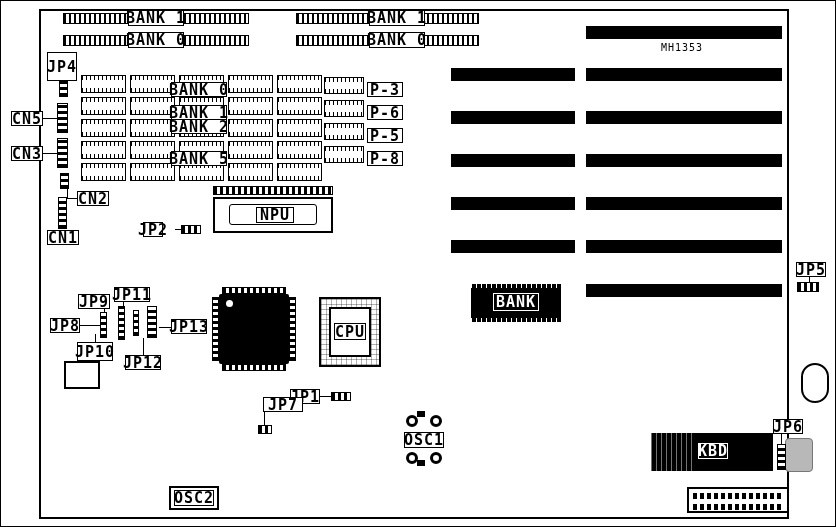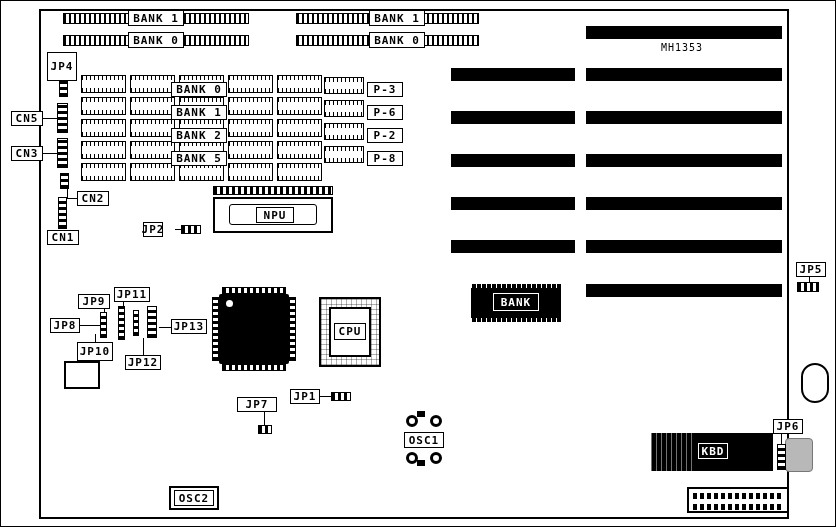--- a/index.html
+++ b/index.html
@@ -1,21 +1,21 @@
 <!DOCTYPE html>
 <html><head>
 <meta charset="utf-8">
 <style>
   * { margin:0; padding:0; box-sizing:border-box; }
   body { background:#fff; font-family:"DejaVu Sans Mono","Liberation Mono",monospace; }
   .stage { position:relative; width:836px; height:527px; background:#fff; overflow:hidden; border:1px solid #000; }
   .abs { position:absolute; }
   .board { border:2px solid #000; background:#fff; z-index:0; }
   .lbl { position:absolute; background:#fff; border:1px solid #000; color:#000;
-         font-size:11px; font-weight:bold; letter-spacing:1px; white-space:nowrap;
+         font-size:15px; font-weight:bold; letter-spacing:1px; white-space:nowrap;
          display:flex; align-items:center; justify-content:center; z-index:5; }
   .lbl.inv { background:transparent; border:1px solid #fff; color:#fff; }
   .plain-text { position:absolute; font-size:10px; letter-spacing:1px; color:#000; z-index:2; }
   .simm { border:1px solid #000; background:repeating-linear-gradient(90deg,#000 0 2px,#fff 2px 5px); z-index:1; }
   .slot { background:#000; z-index:1; }
   .chip { border:1px solid #000; z-index:1;
     background:
       repeating-linear-gradient(90deg,#000 0 1px,transparent 1px 4px) 0 0/100% 4px no-repeat,
       repeating-linear-gradient(90deg,#000 0 1px,transparent 1px 4px) 0 100%/100% 4px no-repeat,
       #fff; }
@@ -63,25 +63,25 @@
   <div class="abs simm" style="left:295px;top:34px;width:183px;height:11px"></div>
   <div class="lbl" style="left:127px;top:9px;width:56px;height:16px">BANK 1</div>
   <div class="lbl" style="left:127px;top:31px;width:56px;height:16px">BANK 0</div>
   <div class="lbl" style="left:368px;top:9px;width:56px;height:16px">BANK 1</div>
   <div class="lbl" style="left:368px;top:31px;width:56px;height:16px">BANK 0</div>
 
   <div class="plain-text" style="left:660px;top:41px">MH1353</div>
 
   <div class="lbl" style="left:170px;top:81px;width:56px;height:15px">BANK 0</div>
   <div class="lbl" style="left:170px;top:104px;width:56px;height:15px">BANK 1</div>
-  <div class="lbl" style="left:170px;top:127px;width:56px;height:15px">BANK 2</div>
+  <div class="lbl" style="left:170px;top:118px;width:56px;height:15px">BANK 2</div>
   <div class="lbl" style="left:170px;top:150px;width:56px;height:15px">BANK 5</div>
   <div class="lbl" style="left:366px;top:81px;width:36px;height:15px">P-3</div>
   <div class="lbl" style="left:366px;top:104px;width:36px;height:15px">P-6</div>
-  <div class="lbl" style="left:366px;top:127px;width:36px;height:15px">P-2</div>
+  <div class="lbl" style="left:366px;top:127px;width:36px;height:15px">P-5</div>
   <div class="lbl" style="left:366px;top:150px;width:36px;height:15px">P-8</div>
 
   <div class="lbl" style="left:46px;top:51px;width:30px;height:29px">JP4</div>
   <div class="abs pins-v" style="left:58px;top:68px;width:9px;height:28px"></div>
 
   <div class="lbl" style="left:10px;top:110px;width:32px;height:15px">CN5</div>
   <div class="abs ln" style="left:42px;top:117px;width:14px;height:1px"></div>
   <div class="abs pins-v" style="left:56px;top:102px;width:11px;height:30px"></div>
 
   <div class="lbl" style="left:10px;top:145px;width:32px;height:15px">CN3</div>
@@ -140,21 +140,21 @@
 
   <div class="lbl" style="left:795px;top:261px;width:30px;height:15px">JP5</div>
   <div class="abs ln" style="left:808px;top:276px;width:1px;height:5px"></div>
   <div class="abs pins-h" style="left:796px;top:281px;width:22px;height:10px"></div>
 
   <div class="abs stadium" style="left:800px;top:362px;width:28px;height:40px"></div>
 
   <div class="lbl" style="left:289px;top:388px;width:30px;height:15px">JP1</div>
   <div class="abs ln" style="left:319px;top:395px;width:11px;height:1px"></div>
   <div class="abs pins-h" style="left:330px;top:391px;width:20px;height:9px"></div>
-  <div class="lbl" style="left:236px;top:396px;width:40px;height:15px">JP7</div>
+  <div class="lbl" style="left:262px;top:396px;width:40px;height:15px">JP7</div>
   <div class="abs ln" style="left:263px;top:411px;width:1px;height:13px"></div>
   <div class="abs pins-h" style="left:257px;top:424px;width:14px;height:9px"></div>
 
   <div class="abs ring" style="left:405px;top:414px;width:12px;height:12px"></div>
   <div class="abs ring" style="left:429px;top:414px;width:12px;height:12px"></div>
   <div class="abs ring" style="left:405px;top:451px;width:12px;height:12px"></div>
   <div class="abs ring" style="left:429px;top:451px;width:12px;height:12px"></div>
   <div class="abs sq" style="left:416px;top:410px;width:8px;height:6px"></div>
   <div class="abs sq" style="left:416px;top:459px;width:8px;height:6px"></div>
   <div class="lbl" style="left:403px;top:431px;width:40px;height:16px">OSC1</div>

